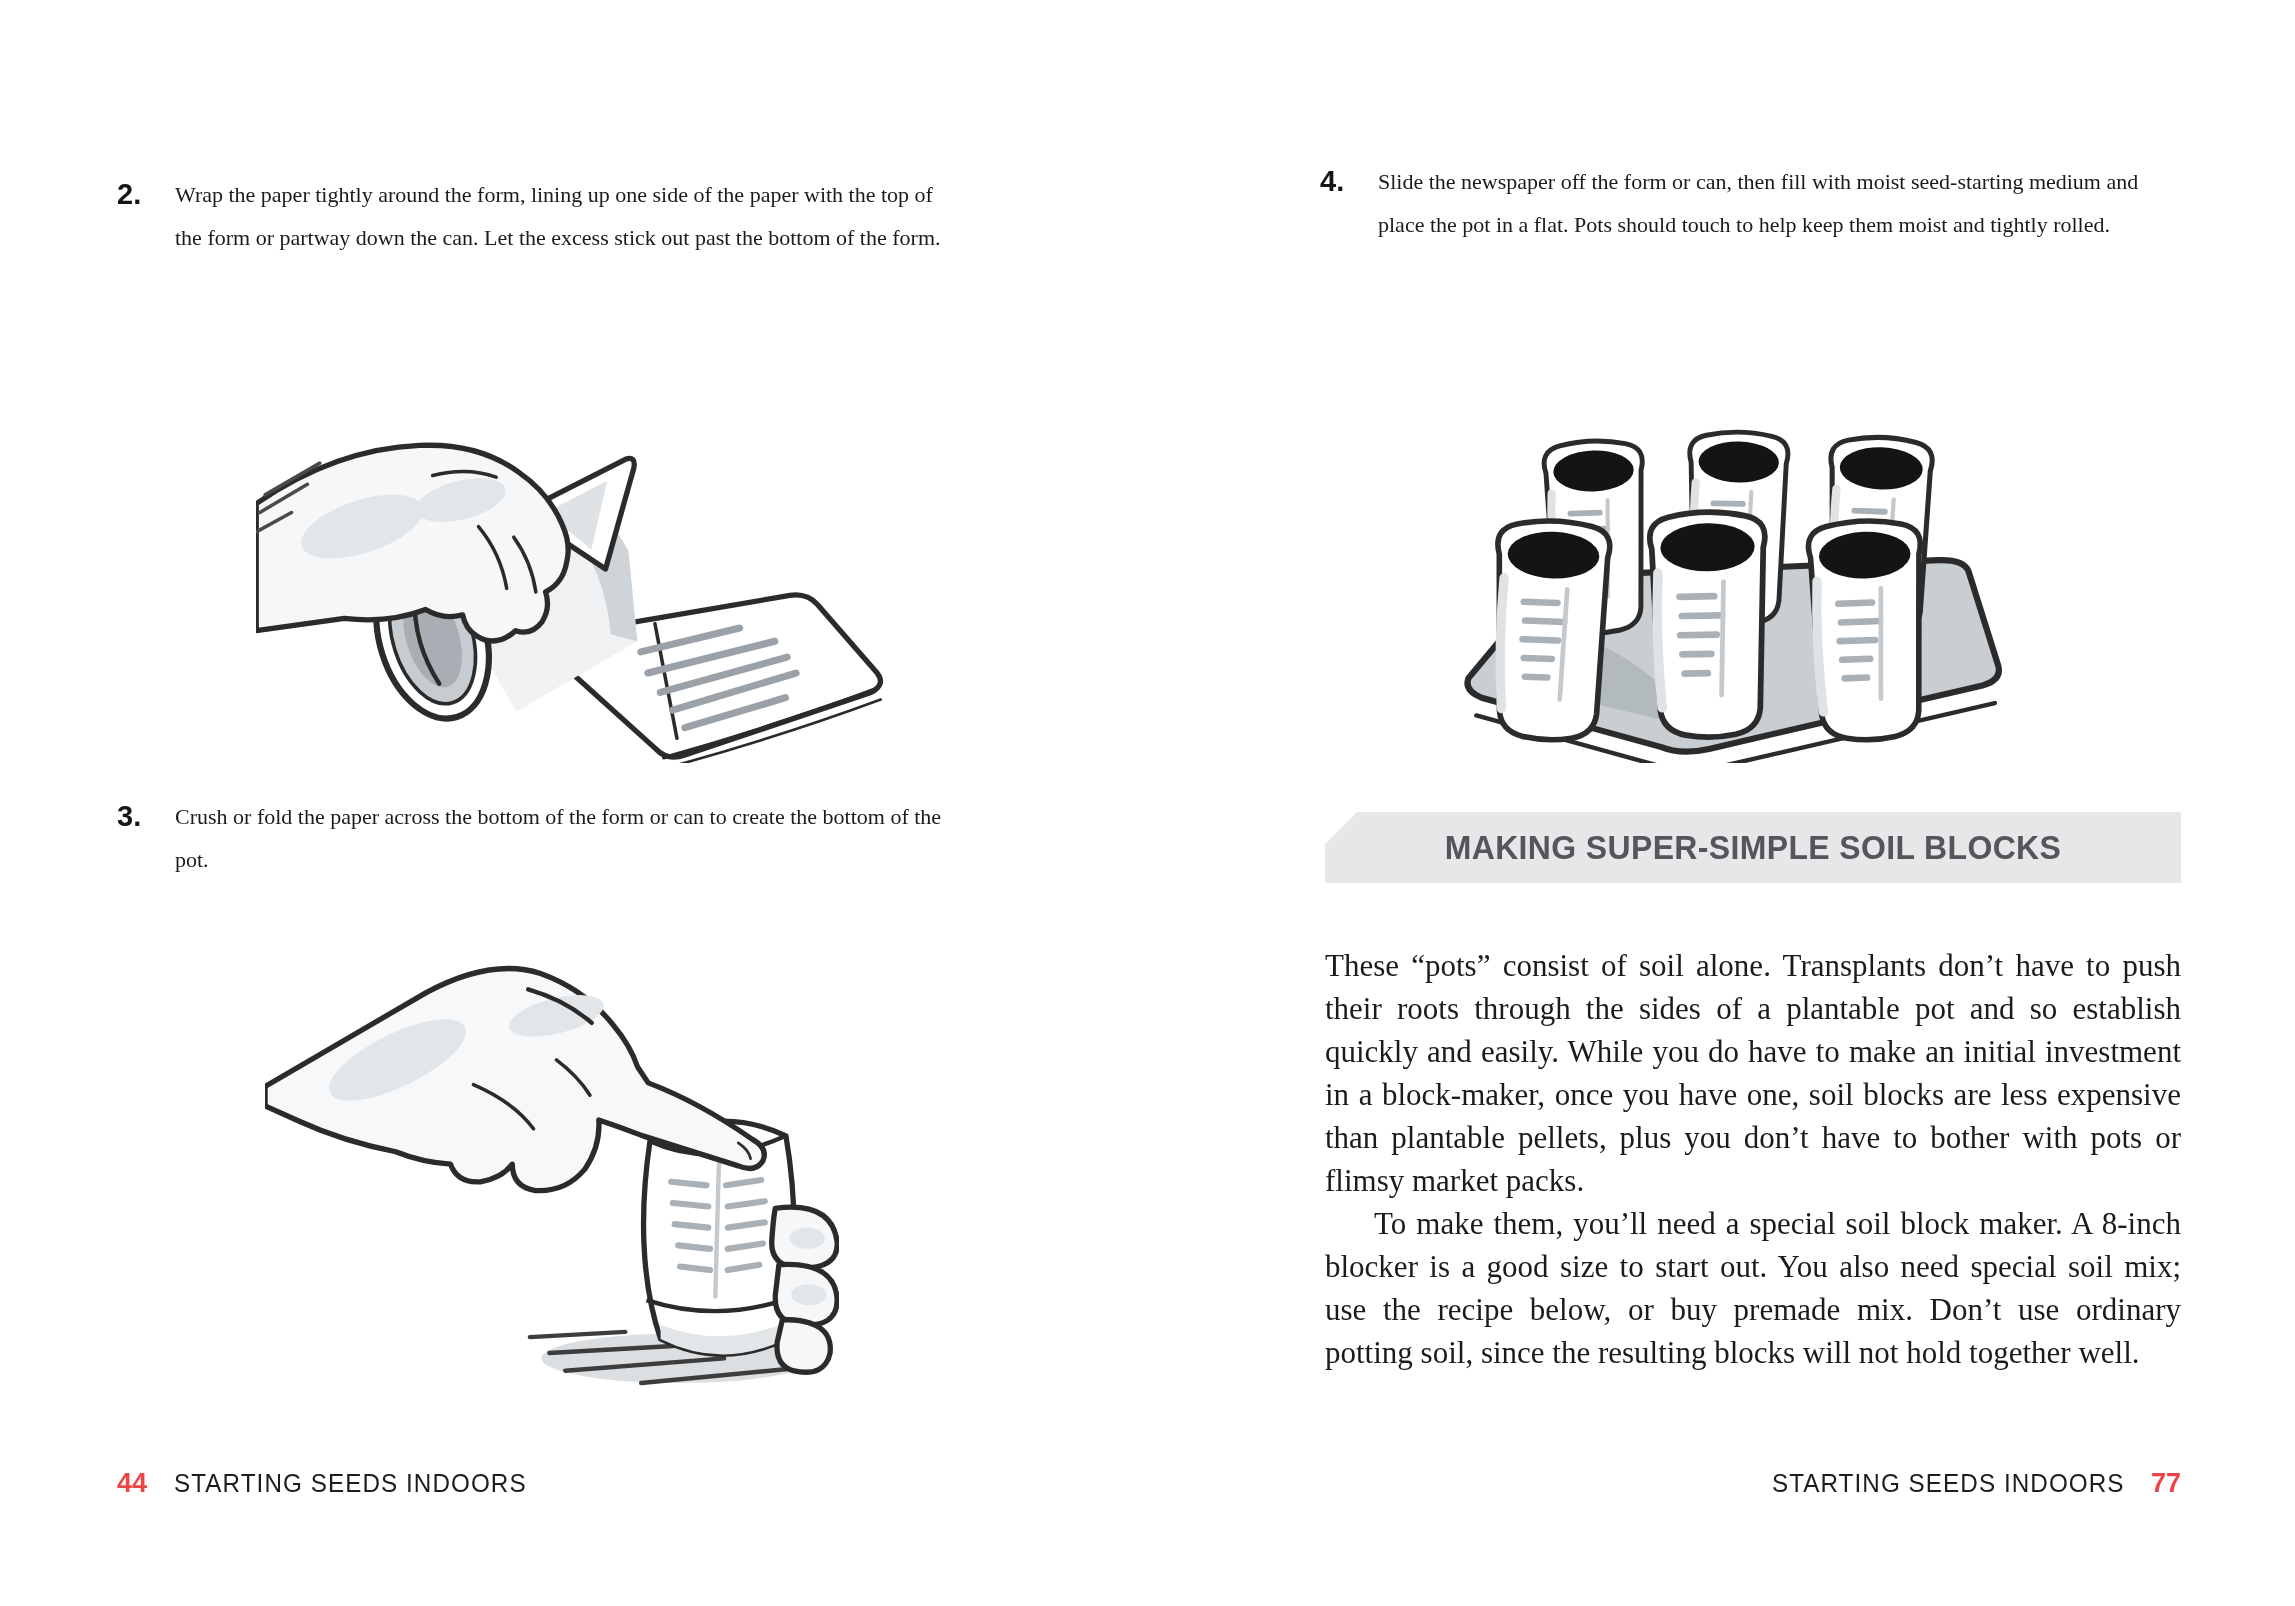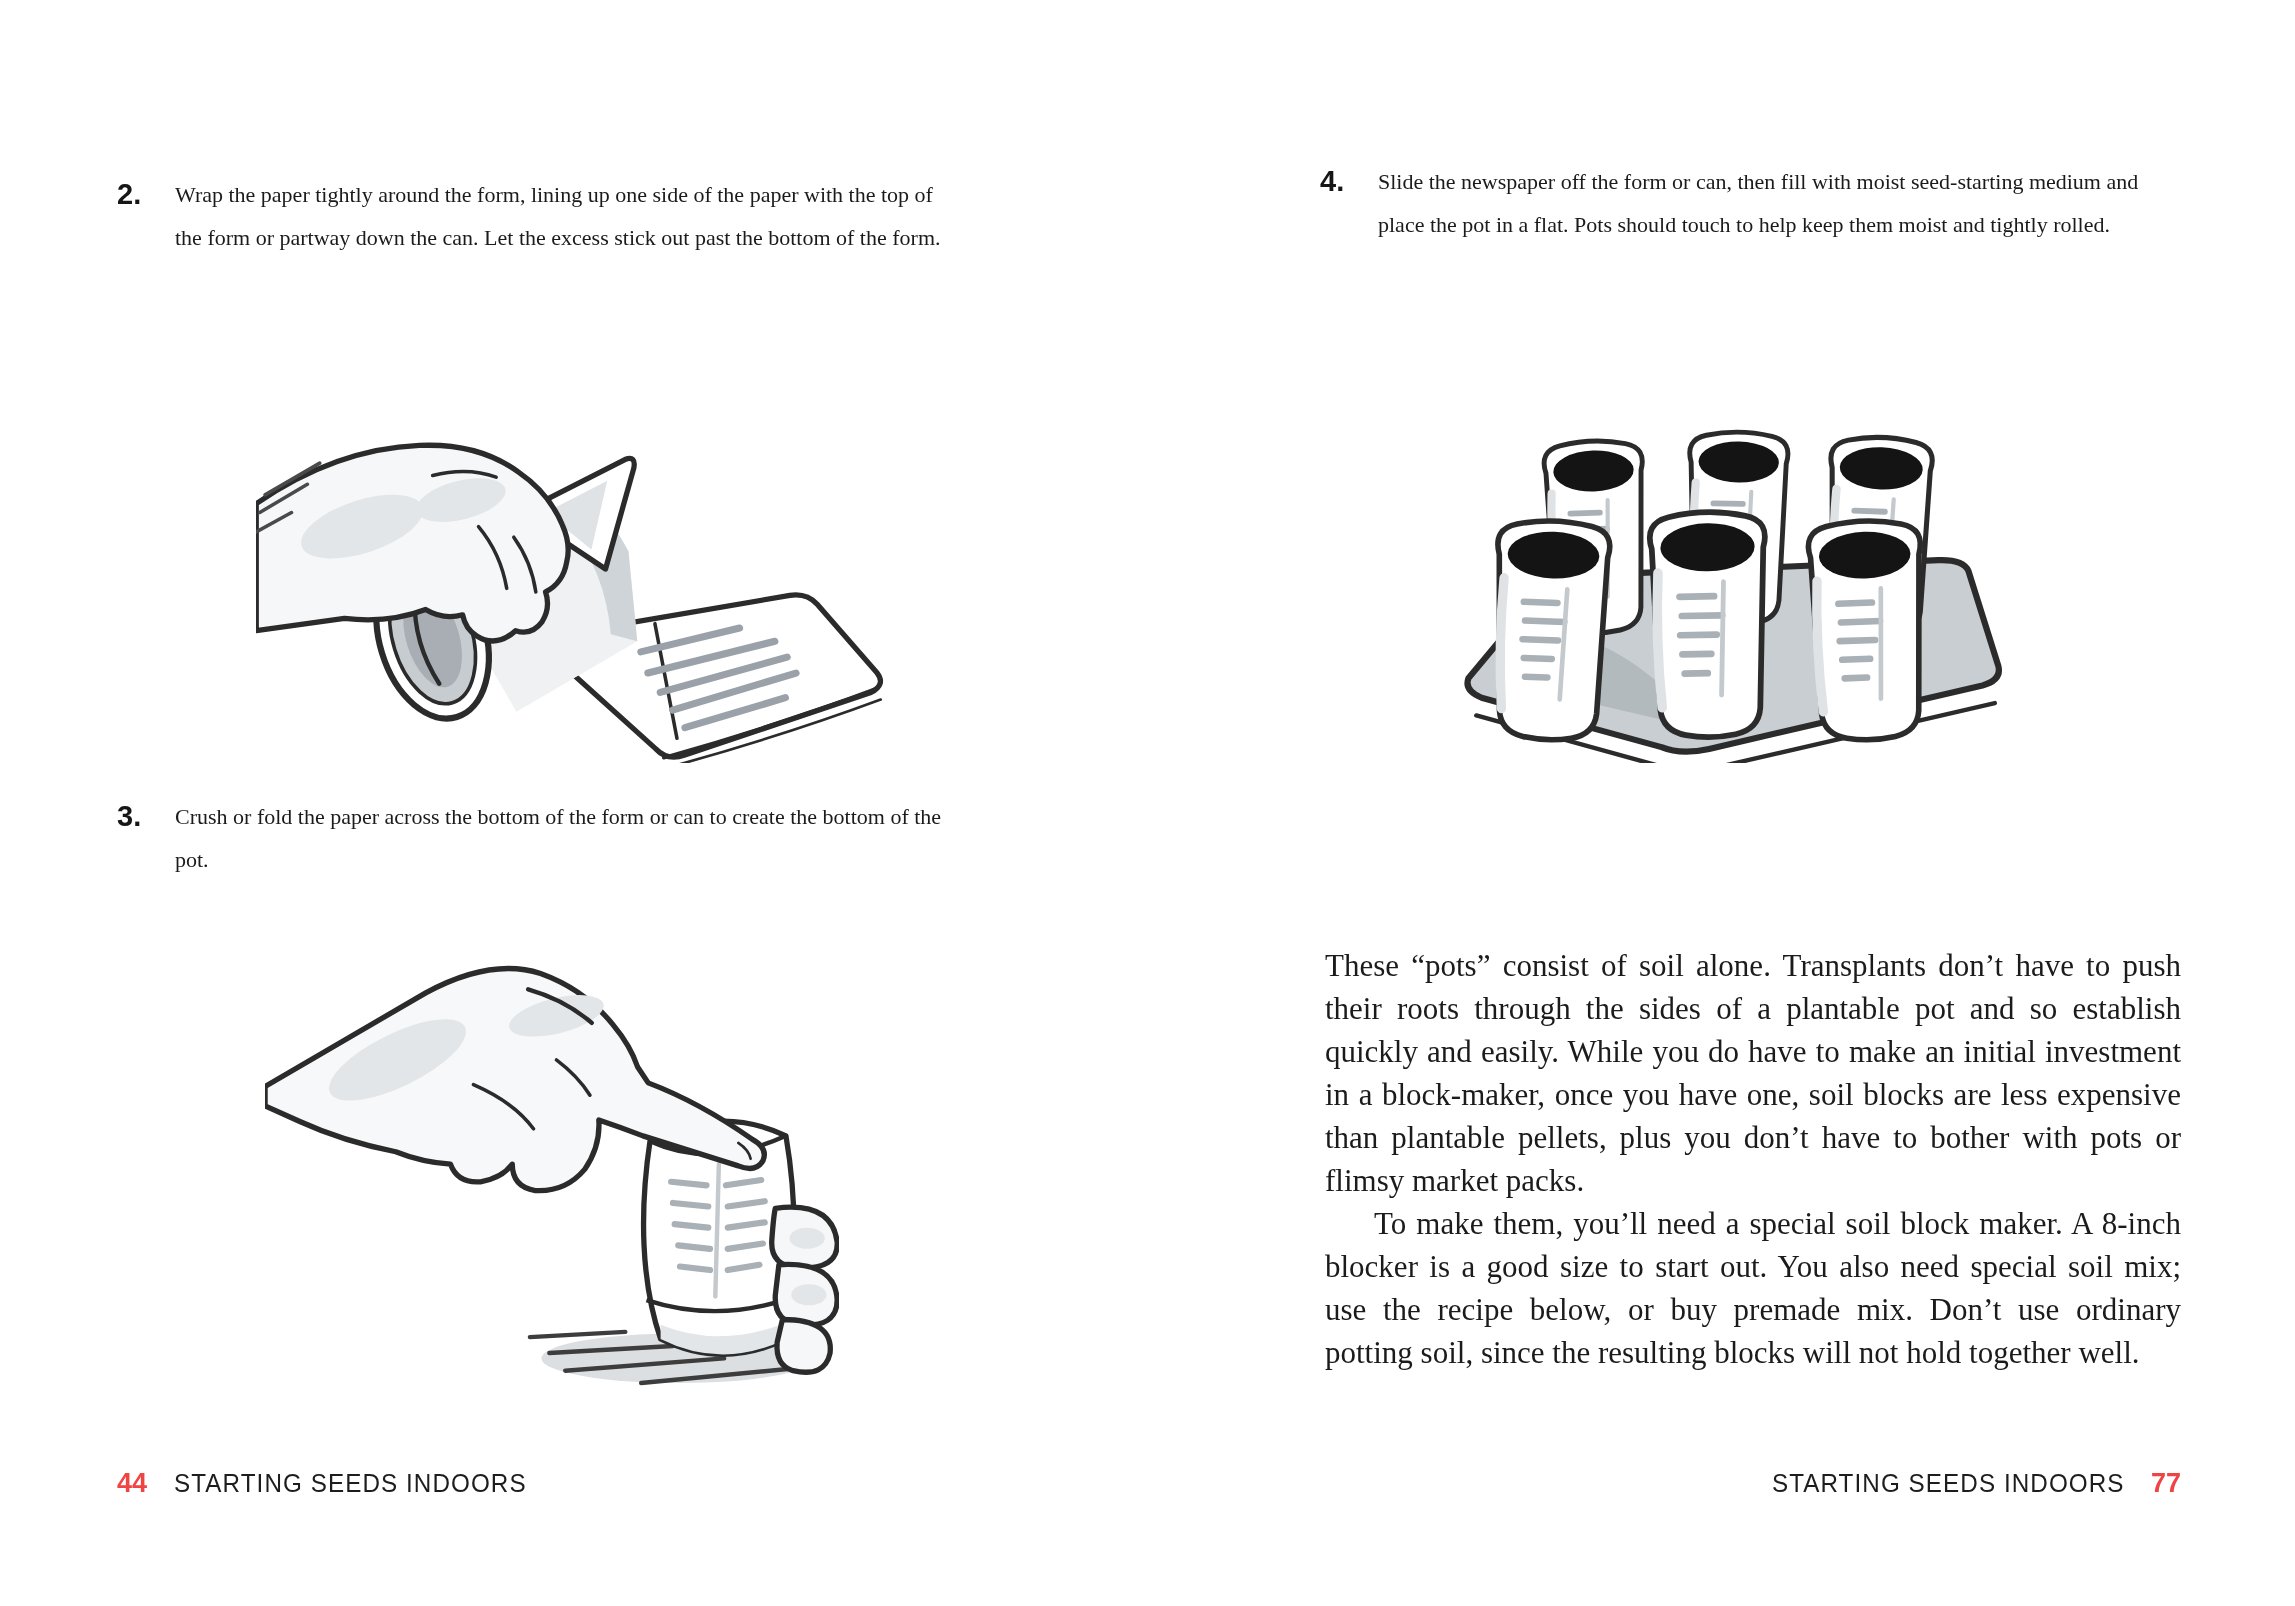--- a/index.html
+++ b/index.html
@@ -226,20 +226,23 @@
           </g>
         <g>
             <use href="#pot" transform="translate(306,300) scale(1.09) rotate(-1)"></use>
           </g>
         <g>
             <use href="#pot" transform="translate(486,306) scale(1.06) rotate(-2)"></use>
           </g>
       </svg>
     </figure>
 
+    <div class="banner">
+      <h2>MAKING SUPER-SIMPLE SOIL BLOCKS</h2>
+    </div>
 
     <div class="body-copy">
       <p>These “pots” consist of soil alone. Transplants don’t have to push their roots through the sides of a plantable pot and so establish quickly and easily. While you do have to make an initial investment in a block-maker, once you have one, soil blocks are less expensive than plantable pellets, plus you don’t have to bother with pots or flimsy market packs.</p>
       <p class="indent">To make them, you’ll need a special soil block maker. A 8-inch blocker is a good size to start out. You also need special soil mix; use the recipe below, or buy premade mix. Don’t use ordinary potting soil, since the resulting blocks will not hold together well.</p>
     </div>
 
     <footer class="folio folio-right">
       <span class="folio-title">STARTING SEEDS INDOORS</span>
       <span class="folio-num">77</span>
     </footer>

